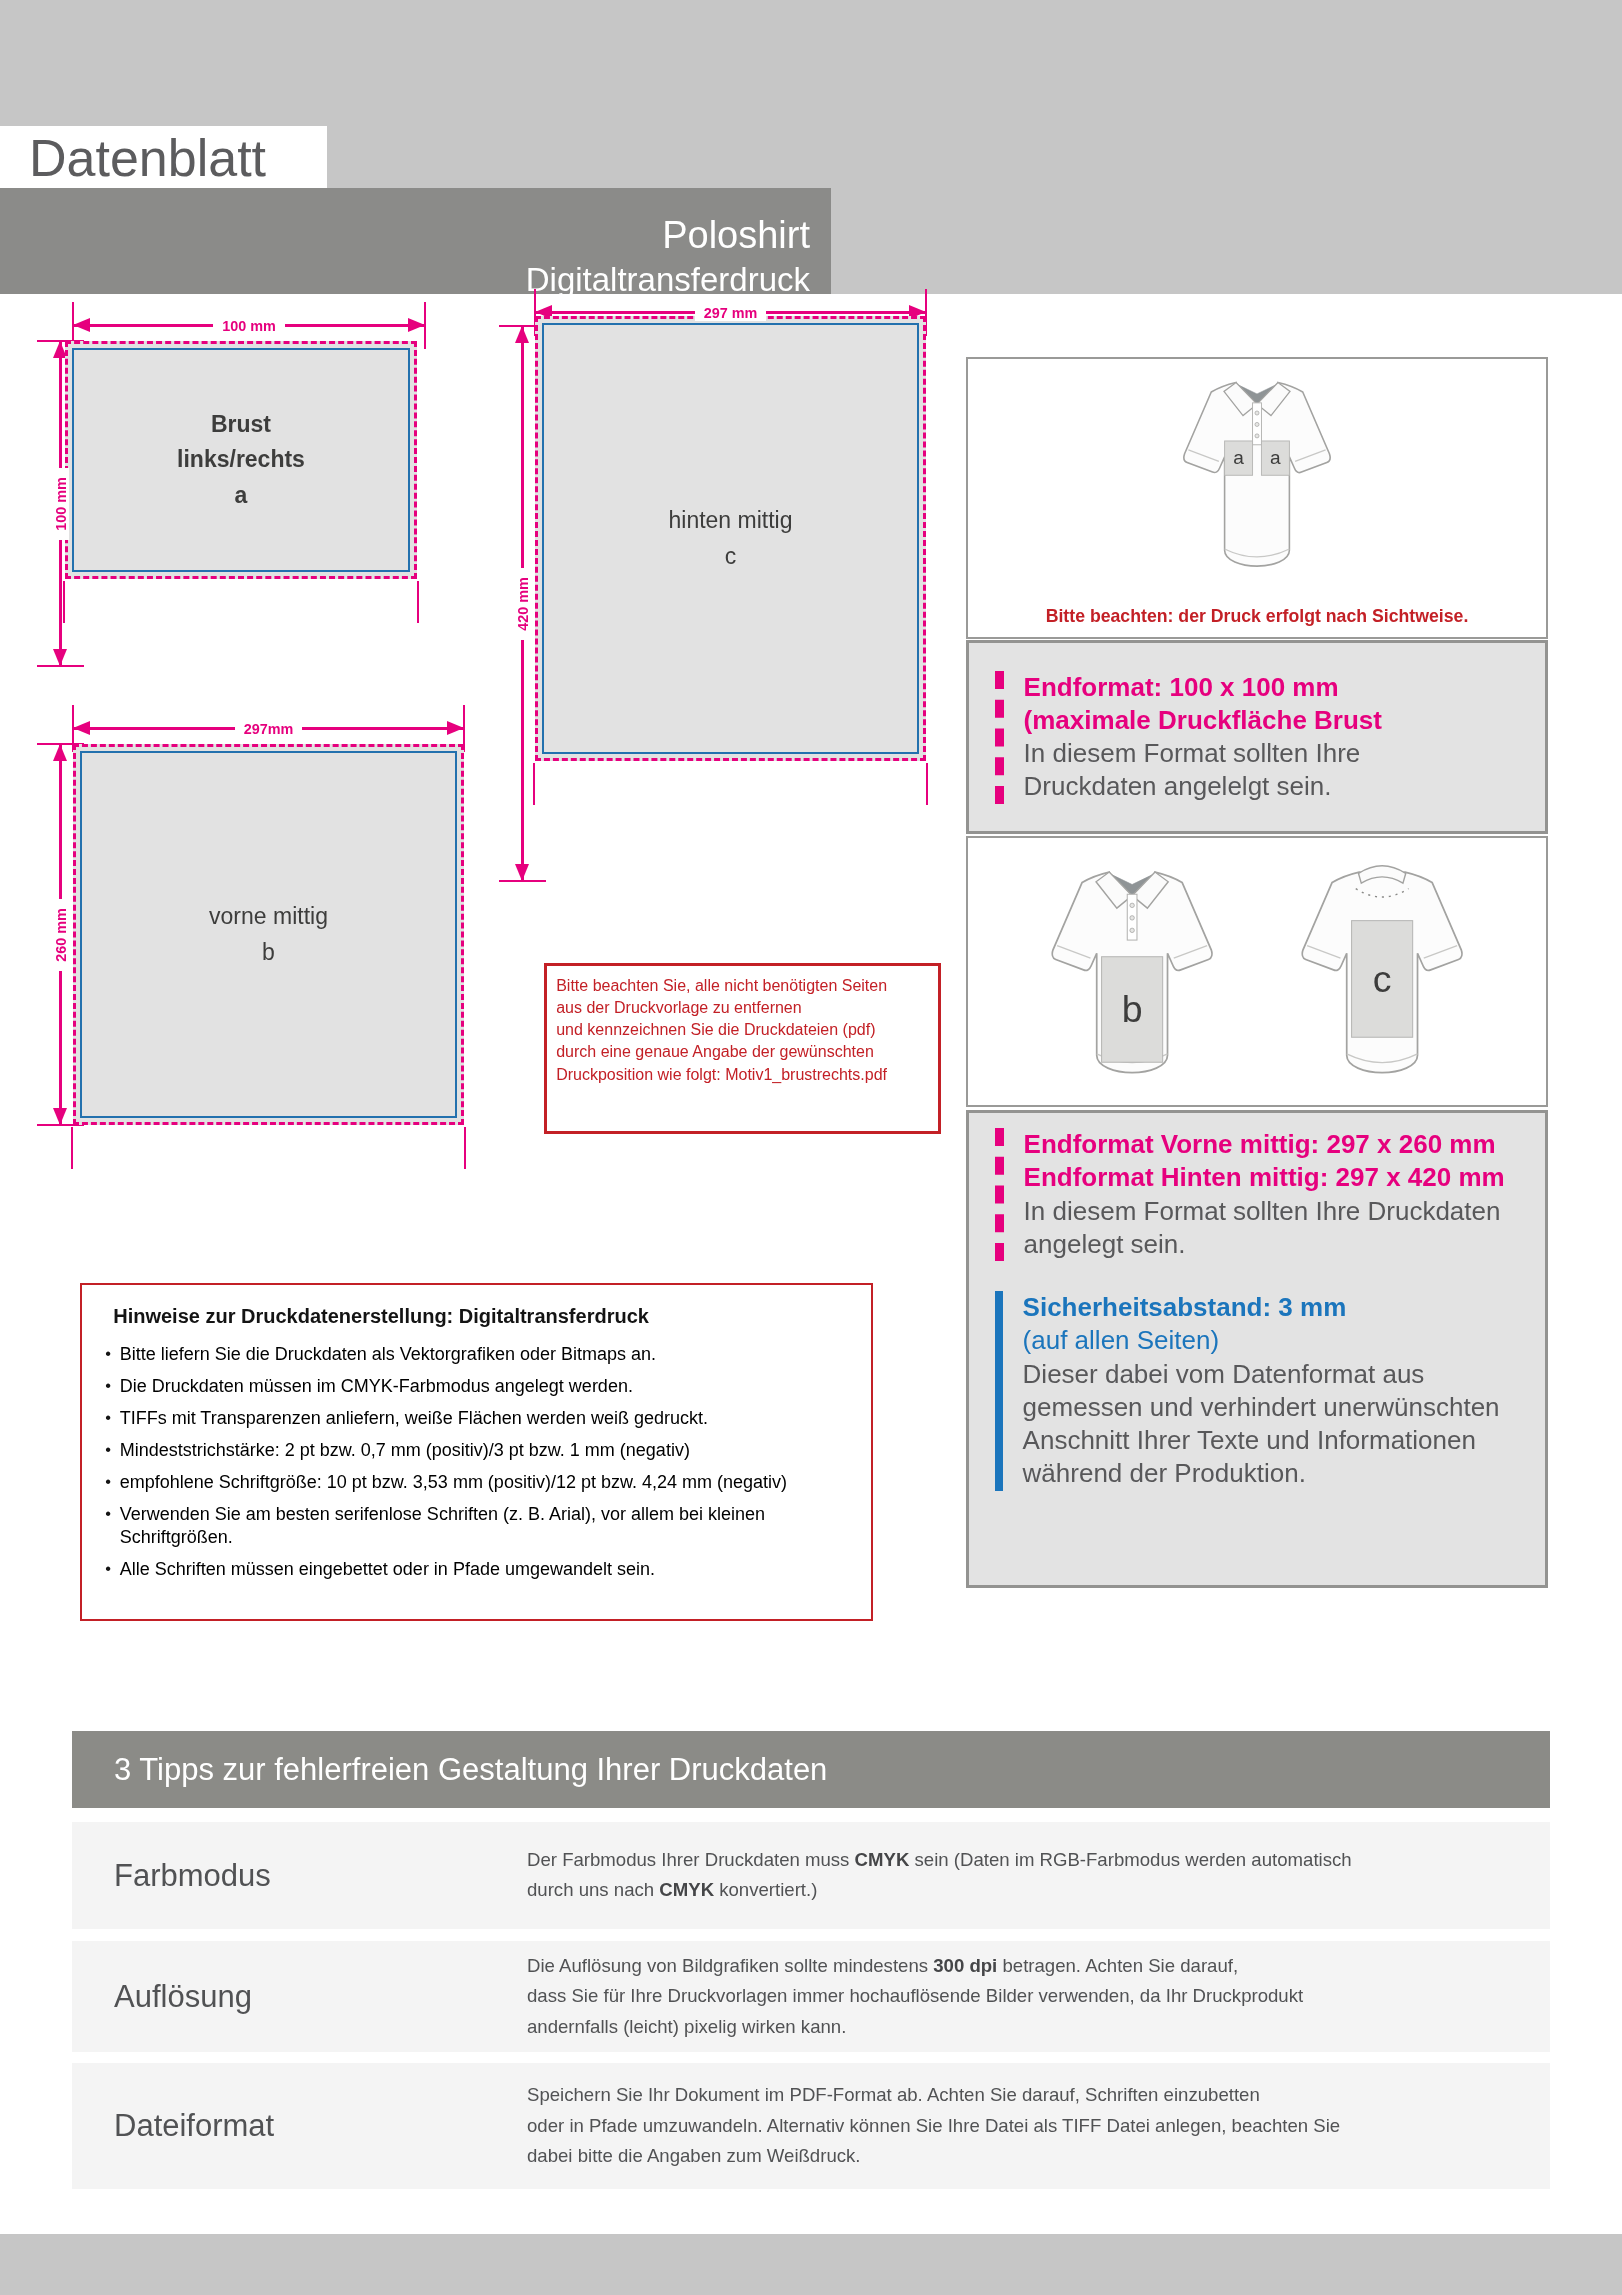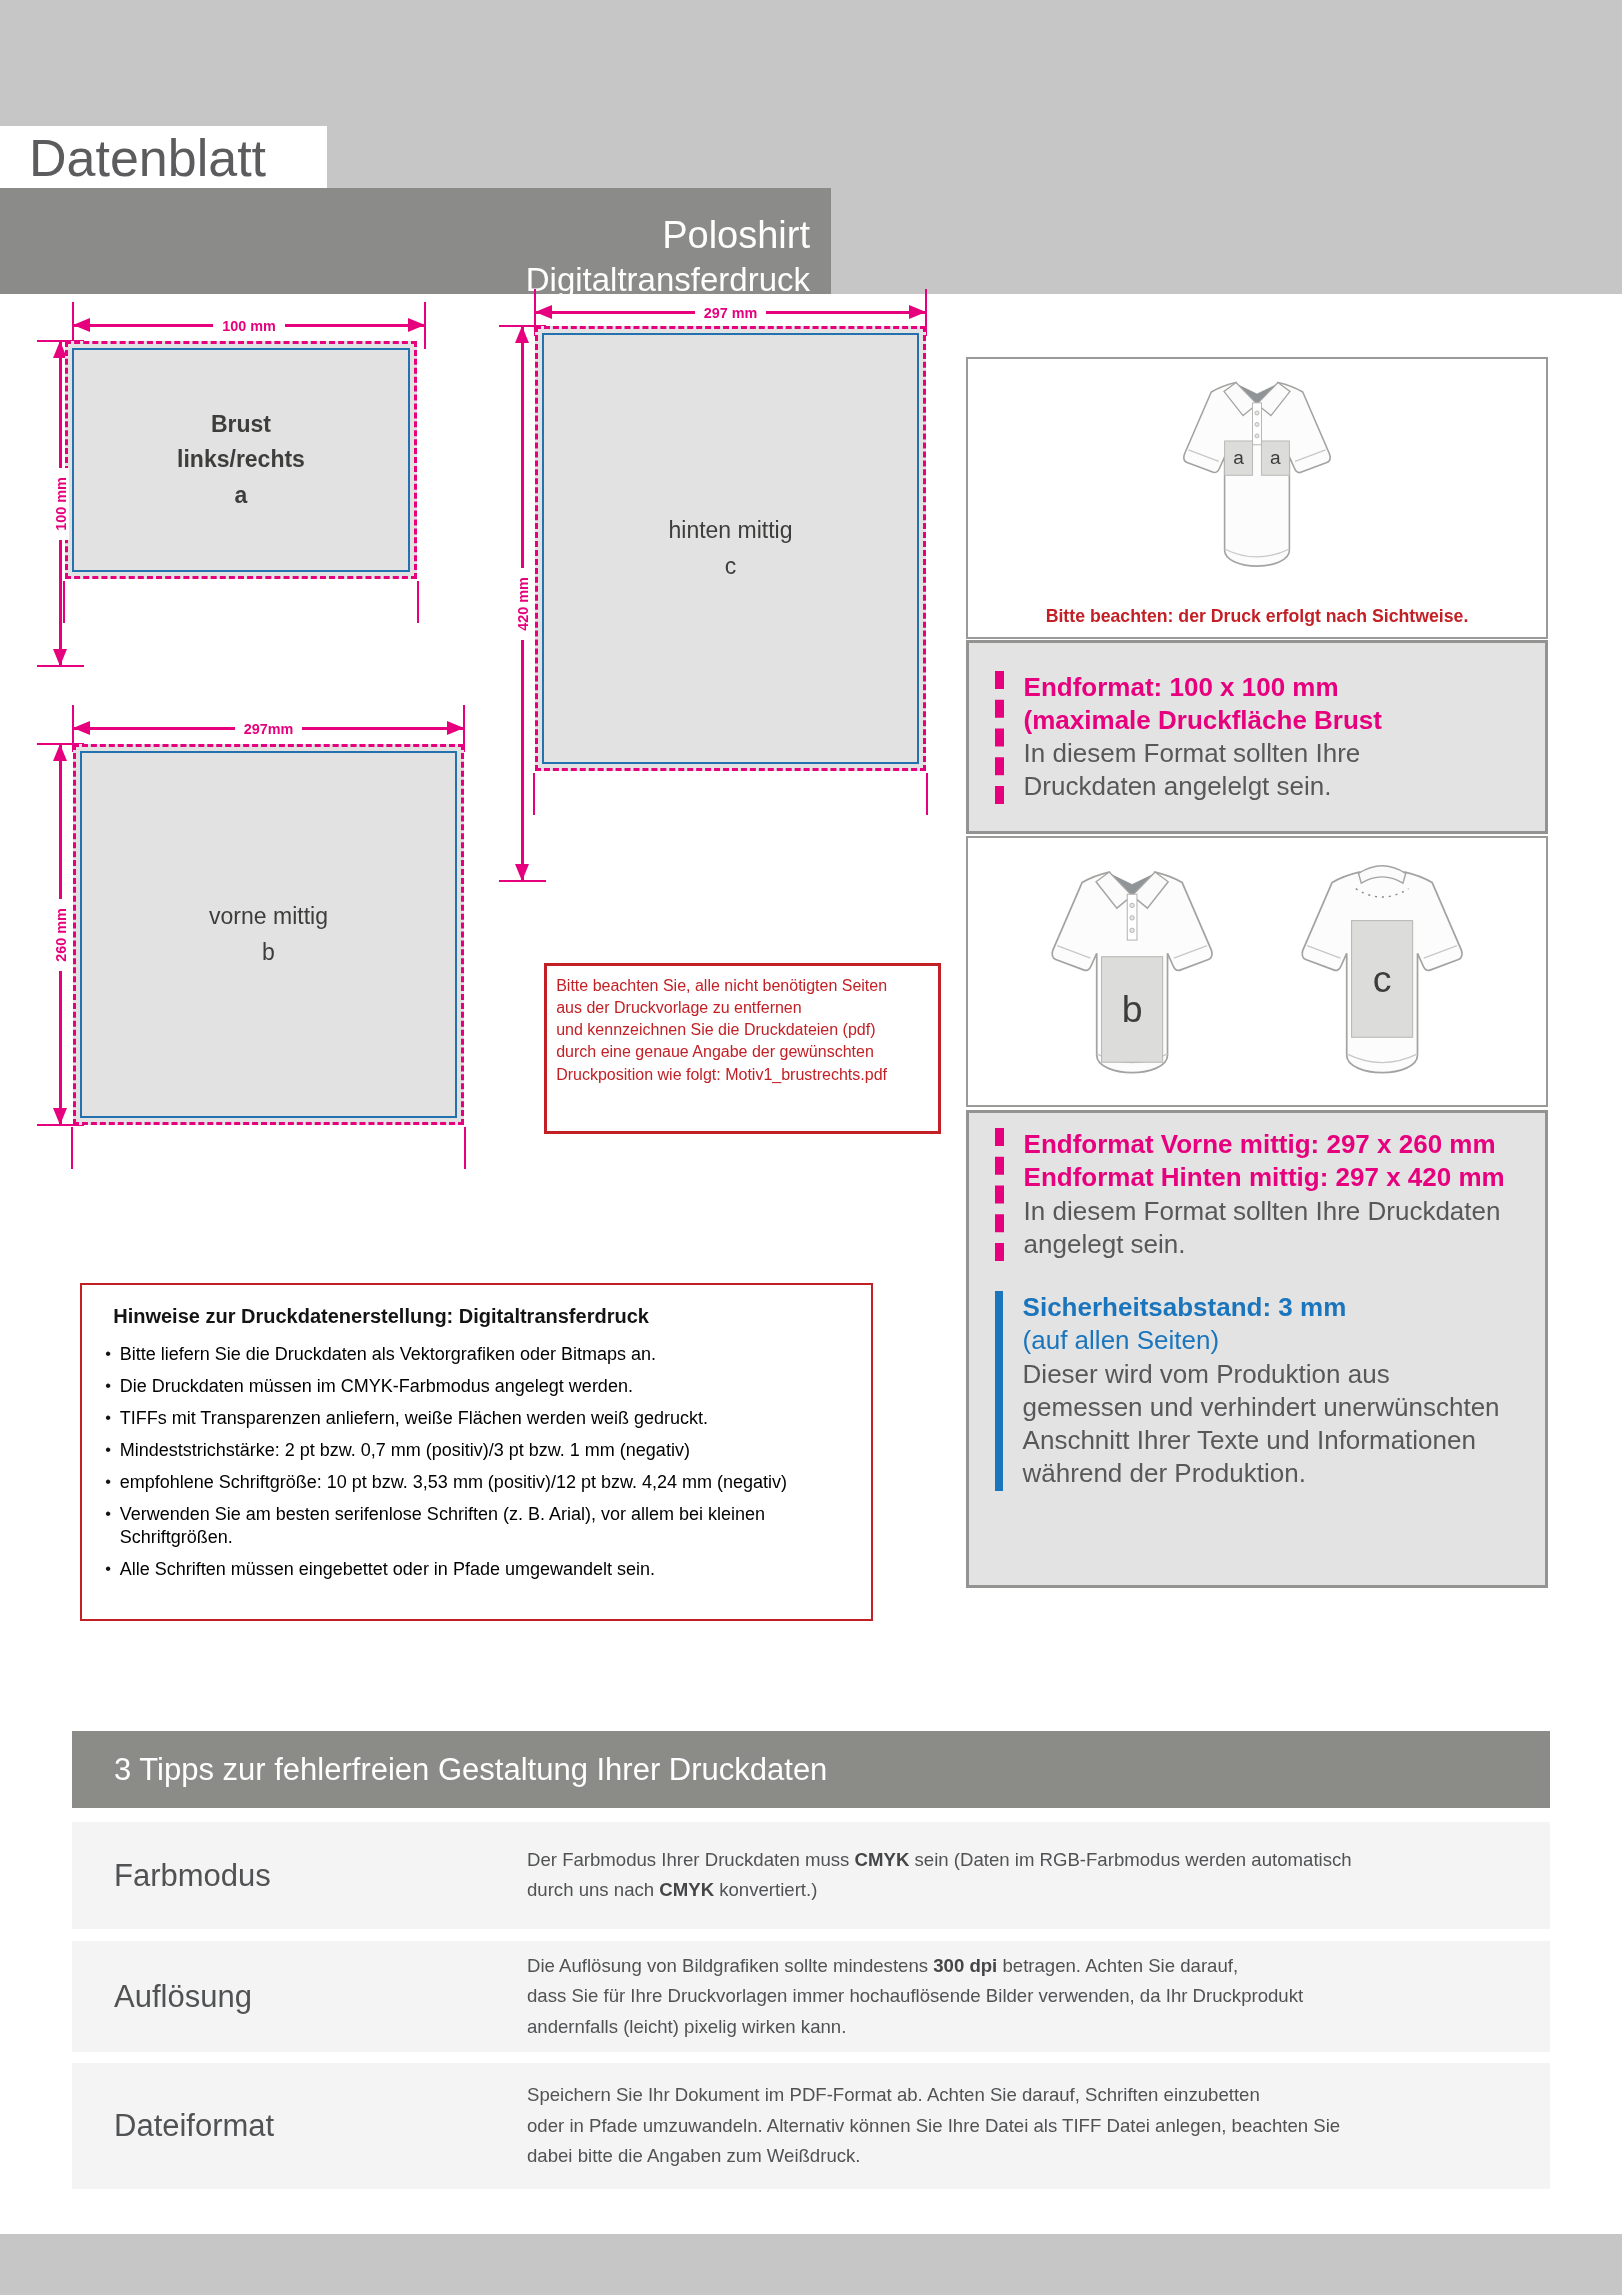--- a/index.html
+++ b/index.html
@@ -134,21 +134,21 @@
     <span class="dlabel">297 mm</span>
   </div>
   <div class="dimv" style="left:508px; top:326px; height:555px;">
     <div class="dline"></div>
     <div class="arr-t"></div>
     <div class="arr-b"></div>
     <div class="tick-t"></div>
     <div class="tick-b"></div>
     <span class="dlabel">420 mm</span>
   </div>
-  <div class="dash-box" style="left:535px; top:326px; width:391px; height:445px;">
+  <div class="dash-box" style="left:535px; top:316px; width:391px; height:445px;">
     <div class="blue-inner"></div>
     <div class="ext-bl"></div>
     <div class="ext-br"></div>
     <div class="diagram-label">
       <div>hinten mittig</div>
       <div>c</div>
     </div>
   </div>
 
   <div class="dimh" style="left:73px; top:714px; width:391px;">
@@ -268,21 +268,21 @@
         <div class="iline-g">In diesem Format sollten Ihre Druckdaten</div>
         <div class="iline-g">angelegt sein.</div>
       </div>
     </div>
     <div class="sec-gap"></div>
     <div class="bar-row">
       <div class="blue-bar"></div>
       <div>
         <div class="iline-bh">Sicherheitsabstand: 3 mm</div>
         <div class="iline-b">(auf allen Seiten)</div>
-        <div class="iline-g">Dieser wird vom Produktion aus</div>
+        <div class="iline-g">Dieser dabei vom Datenformat aus</div>
         <div class="iline-g">gemessen und verhindert unerwünschten</div>
         <div class="iline-g">Anschnitt Ihrer Texte und Informationen</div>
         <div class="iline-g">während der Produktion.</div>
       </div>
     </div>
   </div>
 
   <div class="tips-banner">
     <span>3 Tipps zur fehlerfreien Gestaltung Ihrer Druckdaten</span>
   </div>

